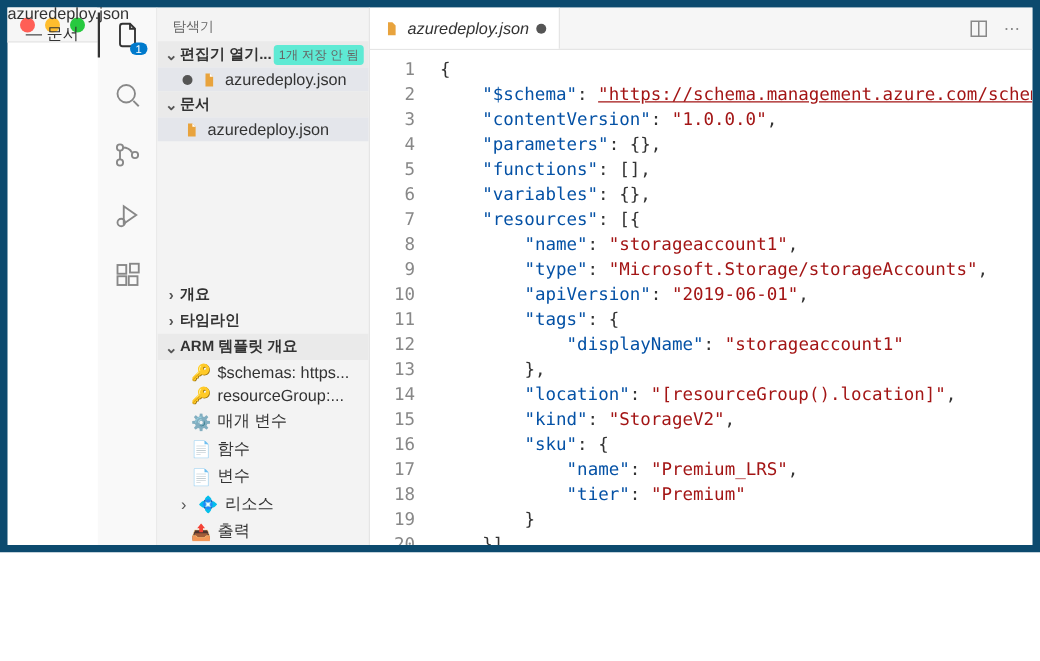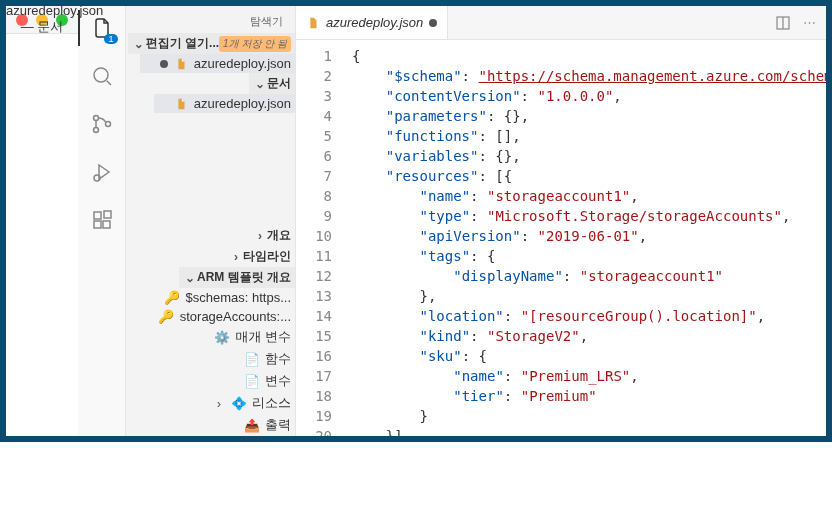--- a/index.html
+++ b/index.html
@@ -11,26 +11,26 @@
     .t-red { background: #ff5f56; }
     .t-yellow { background: #ffbd2e; }
     .t-green { background: #27c93f; }
     .title { position: absolute; left: 0; right: 0; text-align: center; font-size: 13px; color: #333; pointer-events: none; }
     .body { flex: 1; display: flex; overflow: hidden; }
     .activitybar { width: 48px; background: #f9f9f9; border-right: 1px solid #e5e5e5; display: flex; flex-direction: column; align-items: center; padding-top: 8px; gap: 20px; }
     .activitybar .icon { width: 28px; height: 28px; display: flex; align-items: center; justify-content: center; color: #888; cursor: pointer; position: relative; }
     .activitybar .icon.active { color: #333; }
     .activitybar .icon.active::before { content: ""; position: absolute; left: -10px; top: -4px; bottom: -4px; width: 2px; background: #333; }
     .badge { position: absolute; bottom: -2px; right: -2px; background: #007acc; color: #fff; border-radius: 8px; font-size: 9px; padding: 0 4px; }
-    .sidebar { width: 170px; background: #f3f3f3; border-right: 1px solid #e5e5e5; display: flex; flex-direction: column; overflow: hidden; align-items: flex-end; }
+    .sidebar { width: 170px; background: #f3f3f3; border-right: 1px solid #e5e5e5; display: flex; flex-direction: column; overflow: hidden; }
     .sidebar-title { font-size: 11px; text-transform: uppercase; color: #666; padding: 8px 12px 4px; }
     .section-header { display: flex; align-items: center; padding: 2px 4px; font-size: 12px; font-weight: 600; color: #333; cursor: pointer; background: #eaeaea; }
     .section-header.light { background: transparent; }
     .chevron { width: 14px; display: inline-flex; justify-content: center; color: #555; }
-    .section-header .extra { margin-left: auto; font-size: 10px; color: #666; font-weight: normal; background: #fdba74; padding: 1px 4px; border-radius: 3px; font-style: italic; }
+    .section-header .extra { margin-left: auto; font-size: 10px; color: #666; font-weight: normal; background: #5eead4; padding: 1px 4px; border-radius: 3px; }
     .tree-item { display: flex; align-items: center; padding: 2px 4px 2px 20px; font-size: 13px; color: #333; cursor: pointer; gap: 6px; white-space: nowrap; overflow: hidden; }
     .tree-item.selected { background: #e4e6eb; }
     .tree-item .dot { width: 8px; height: 8px; border-radius: 50%; background: #555; flex-shrink: 0; }
     .tree-item .file-icon { width: 14px; height: 14px; flex-shrink: 0; }
     .outline-item { display: flex; align-items: center; padding: 2px 4px 2px 28px; font-size: 13px; color: #333; gap: 6px; white-space: nowrap; overflow: hidden; }
     .oi-icon { width: 14px; height: 14px; flex-shrink: 0; display: inline-flex; align-items: center; justify-content: center; }
     .editor-area { flex: 1; display: flex; flex-direction: column; overflow: hidden; }
     .tabs { height: 34px; background: #f6f6f6; border-bottom: 1px solid #e5e5e5; display: flex; align-items: stretch; }
     .tab { display: flex; align-items: center; padding: 0 10px; gap: 6px; background: #fff; border-right: 1px solid #e5e5e5; font-size: 13px; font-style: italic; color: #333; cursor: pointer; }
     .tab .dot { width: 8px; height: 8px; border-radius: 50%; background: #555; }
@@ -138,21 +138,21 @@
       <div class="section-header">
         <span class="chevron">⌄</span>
         <span>ARM 템플릿 개요</span>
       </div>
       <div class="outline-item">
         <span class="oi-icon">🔑</span>
         <span>$schemas: https...</span>
       </div>
       <div class="outline-item">
         <span class="oi-icon">🔑</span>
-        <span>storageAccounts:...</span>
+        <span>resourceGroup:...</span>
       </div>
       <div class="outline-item">
         <span class="oi-icon">⚙️</span>
         <span>매개 변수</span>
       </div>
       <div class="outline-item">
         <span class="oi-icon">📄</span>
         <span>함수</span>
       </div>
       <div class="outline-item">

